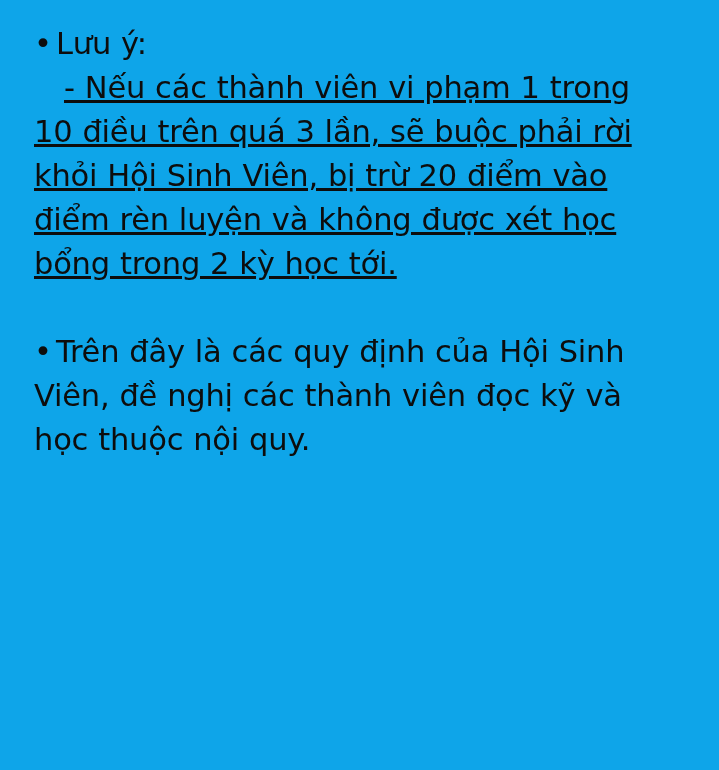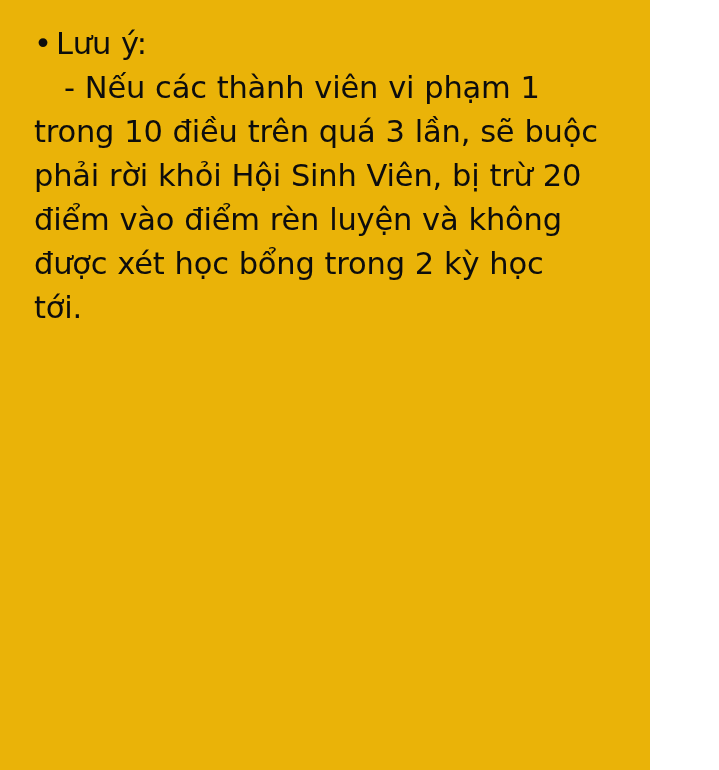--- a/index.html
+++ b/index.html
@@ -9,24 +9,24 @@
   body {
     width: 719px;
     height: 770px;
     background: #ffffff;
     font-family: "DejaVu Sans", "Liberation Sans", sans-serif;
     color: #0d0d0d;
     overflow: hidden;
   }
   .page {
     box-sizing: border-box;
-    width: 650px;
+    width: 719px;
     height: 770px;
     padding: 22px 50px 0 34px;
-    background: #eab308;
+    background: #0ea5e9;
   }
   .block {
     margin: 0;
   }
   .para {
     margin: 0;
     font-size: 30.5px;
     line-height: 44px;
     letter-spacing: -0.2px;
     color: #0d0d0d;
@@ -36,33 +36,37 @@
     display: block;
     text-indent: 0;
   }
   .bullet {
     display: inline-block;
     width: 22px;
     color: #0d0d0d;
   }
   .dash-para {
     text-indent: 30px;
+    text-decoration: underline;
   }
   .gap {
     height: 44px;
   }
 </style>
 </head>
 <body>
 
 <div class="page">
 
   <div class="block">
     <p class="para bullet-line"><span class="bullet">•</span><span>Lưu ý:</span></p>
 
     <p class="para dash-para">- Nếu các thành viên vi phạm 1 trong 10 điều trên quá 3 lần, sẽ buộc phải rời khỏi Hội Sinh Viên, bị trừ 20 điểm vào điểm rèn luyện và không được xét học bổng trong 2 kỳ học tới.</p>
 
   </div>
 
   <div class="gap"></div>
 
+  <div class="block">
+    <p class="para bullet-line"><span class="bullet">•</span><span>Trên đây là các quy định của Hội Sinh Viên, đề nghị các thành viên đọc kỹ và học thuộc nội quy.</span></p>
+  </div>
 
 </div>
 
 </body></html>

